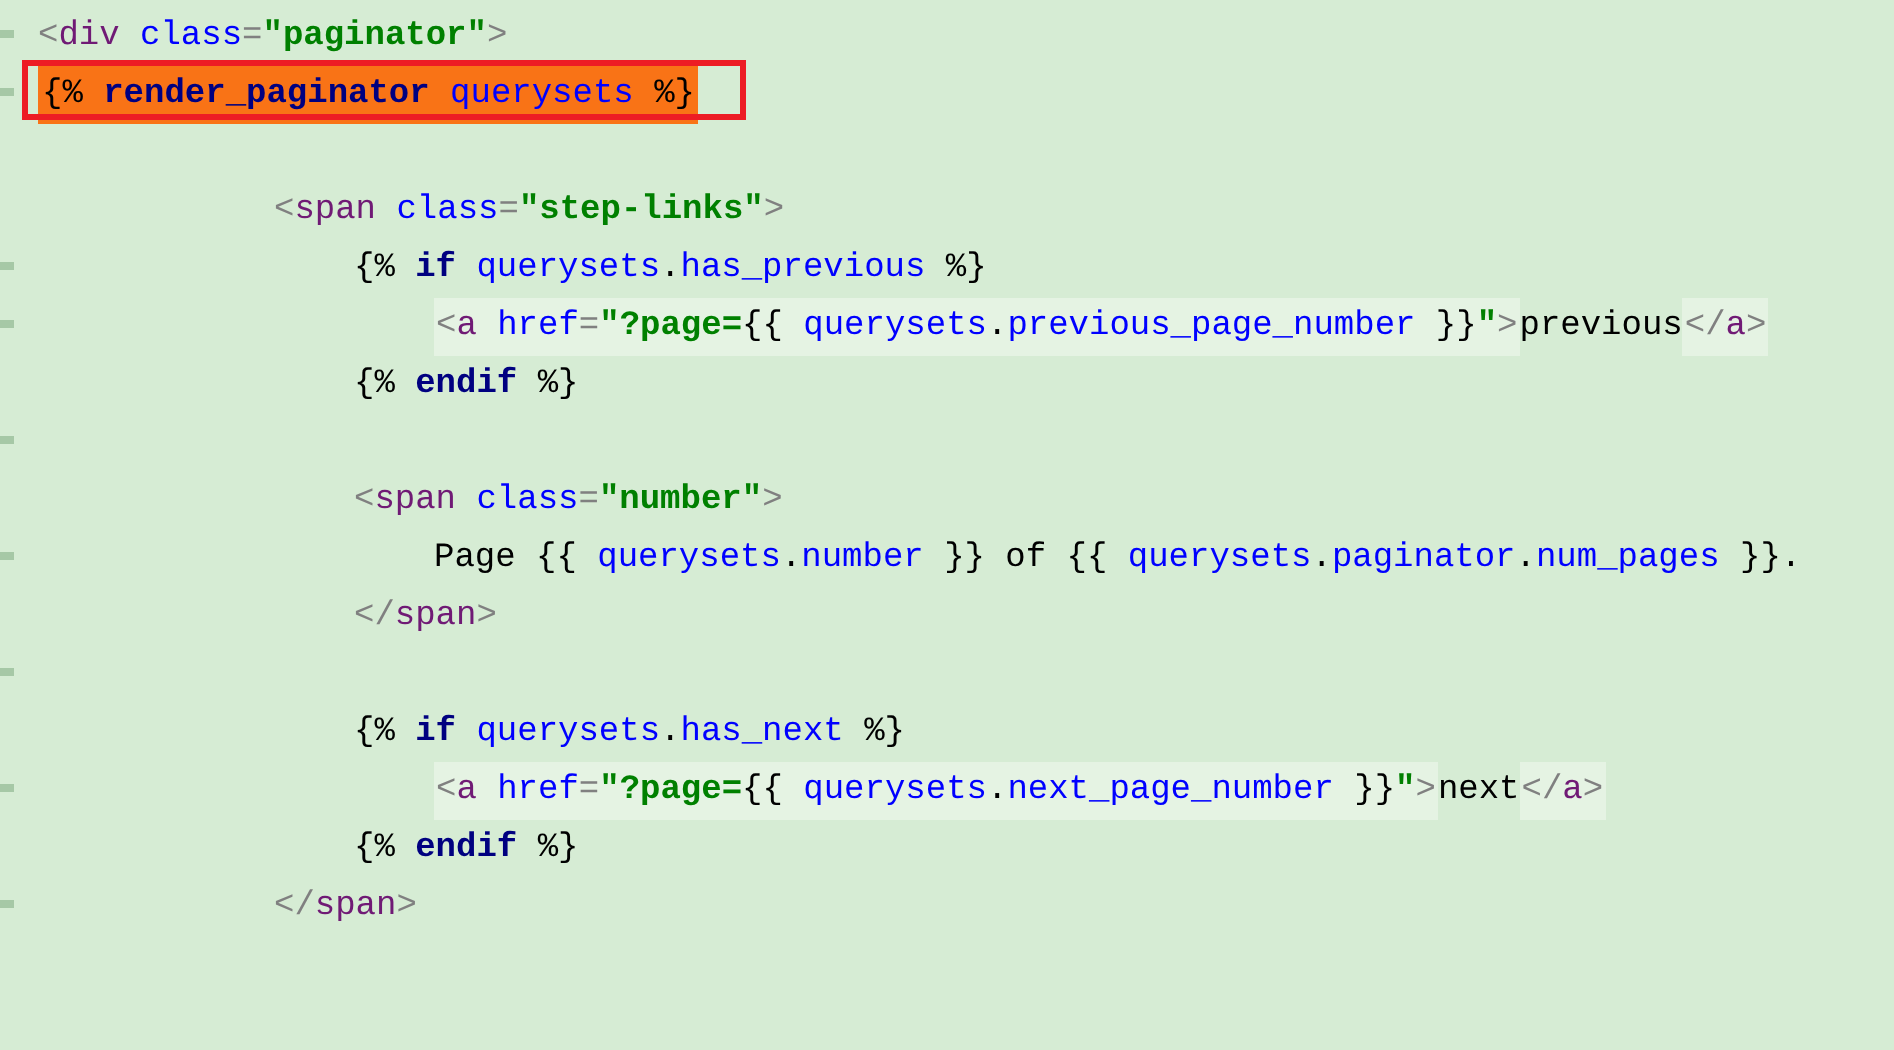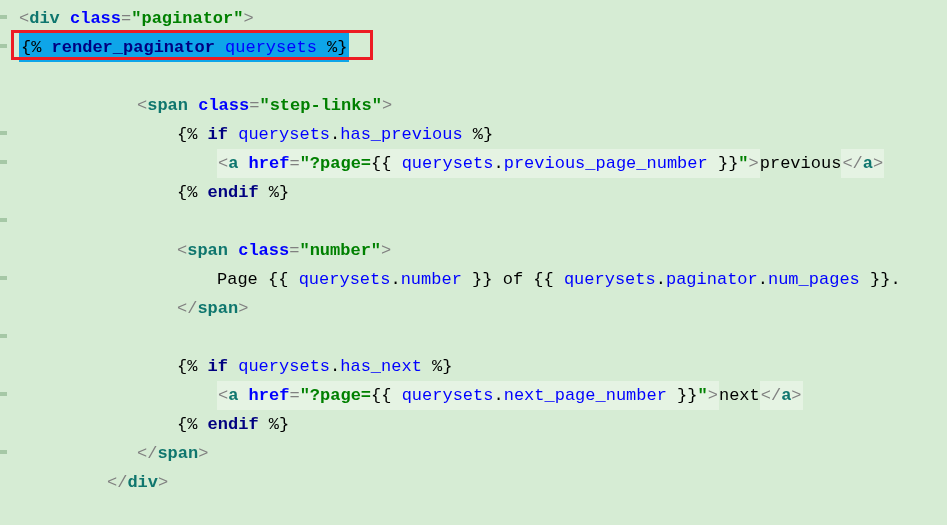--- a/index.html
+++ b/index.html
@@ -35,39 +35,39 @@
     width: 940px;
     padding-top: 4px;
   }
   .line { white-space: pre; height: 29px; }
   .i1 { padding-left: 12px; }
   .i3 { padding-left: 130px; }
   .i4 { padding-left: 170px; }
   .i5 { padding-left: 210px; }
 
   .punct { color: #808080; }
-  .tag { color: #0f766e; font-weight: bold; }
-  .attrname { color: #0000ff; font-weight: bold; }
+  .tag { color: #701a75; font-weight: normal; }
+  .attrname { color: #0000ff; font-weight: normal; }
   .attrval { color: #008000; font-weight: bold; }
   .kw { color: #000080; font-weight: bold; }
   .var { color: #0000ff; }
   .txt { color: #000000; }
 
   .hl-red-box {
     position: absolute;
     left: 11px;
     top: 30px;
     width: 362px;
     height: 30px;
     border: 3px solid #ed1c24;
     pointer-events: none;
   }
   .hl-bg {
     display: inline-block;
-    background: #0ea5e9;
+    background: #f97316;
     padding: 0 2px;
     text-align: center;
   }
   .hl-link {
     display: inline-block;
     background: #e5f3e3;
     padding: 0 1px;
   }
 </style>
 </head>
@@ -112,17 +112,16 @@
   <div class="line">&nbsp;</div>
 
   <div class="line i4"><span class="txt">{% </span><span class="kw">if</span><span class="txt"> </span><span class="var">querysets</span><span class="txt">.</span><span class="var">has_next</span><span class="txt"> %}</span></div>
 
   <div class="line i5"><span class="hl-link"><span class="punct">&lt;</span><span class="tag">a</span><span class="txt"> </span><span class="attrname">href</span><span class="punct">=</span><span class="attrval">"</span><span class="attrval">?page=</span><span class="txt">{{ </span><span class="var">querysets</span><span class="txt">.</span><span class="var">next_page_number</span><span class="txt"> }}</span><span class="attrval">"</span><span class="punct">&gt;</span></span><span class="txt">next</span><span class="hl-link"><span class="punct">&lt;/</span><span class="tag">a</span><span class="punct">&gt;</span></span></div>
 
   <div class="line i4"><span class="txt">{% </span><span class="kw">endif</span><span class="txt"> %}</span></div>
 
   <div class="line i3"><span class="punct">&lt;/</span><span class="tag">span</span><span class="punct">&gt;</span></div>
 
-  <div class="line" style="padding-left:100px"><span class="punct">&lt;/</span><span class="tag">div</span><span class="punct">&gt;</span></div>
 
 </div>
 
 <div class="hl-red-box"></div>
 
 </body></html>

